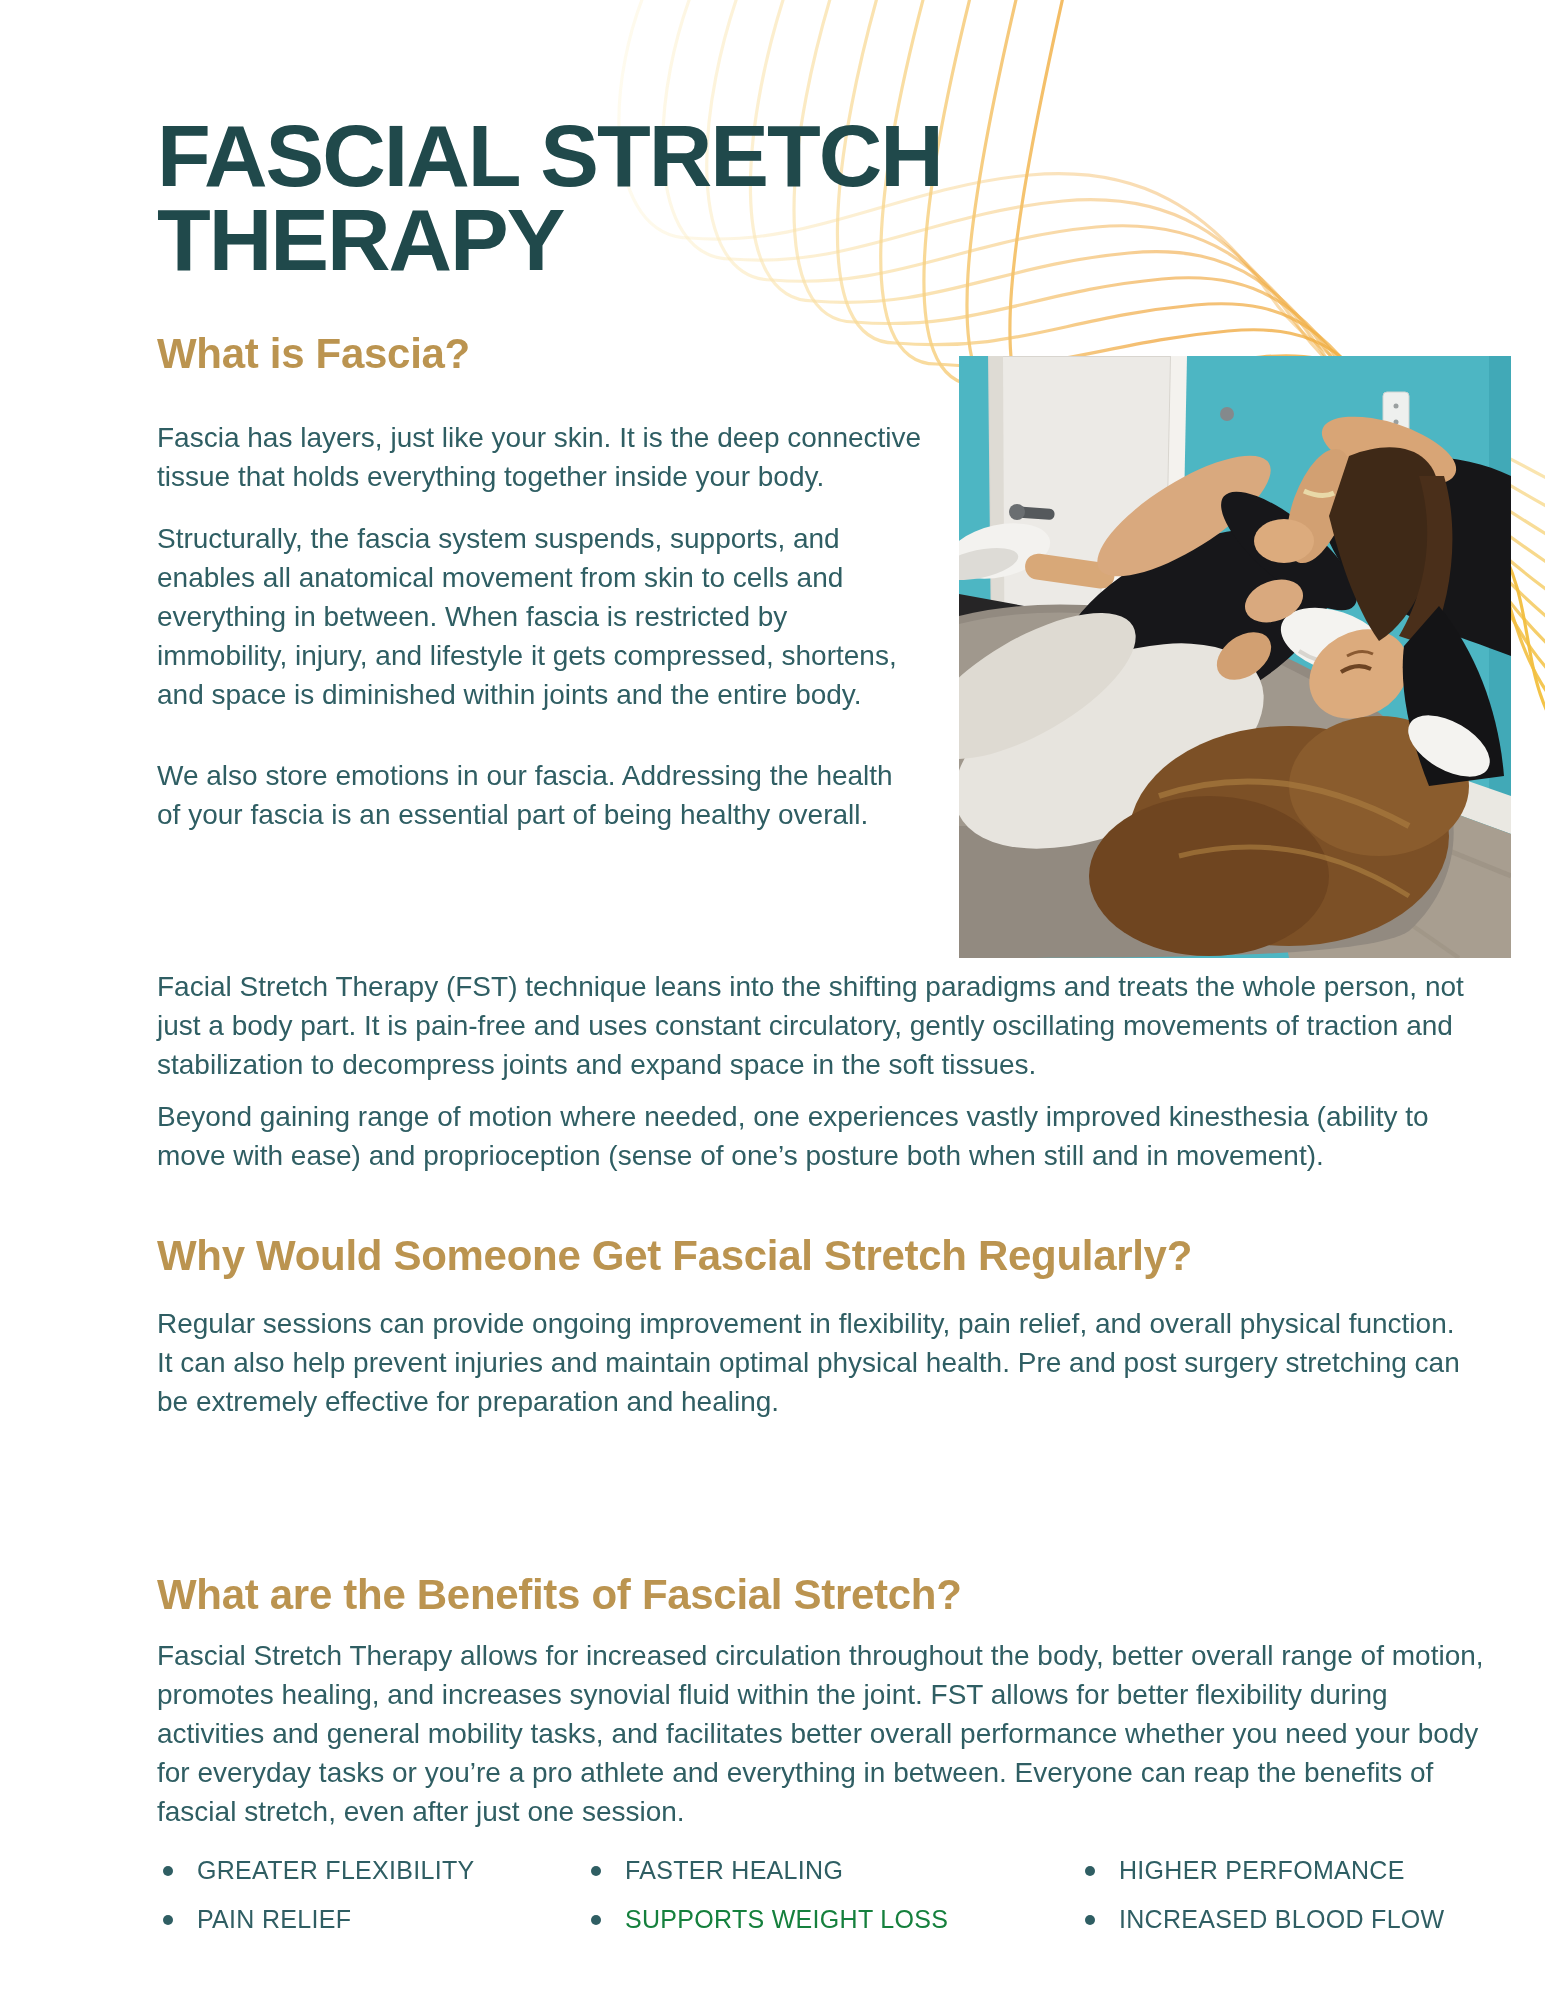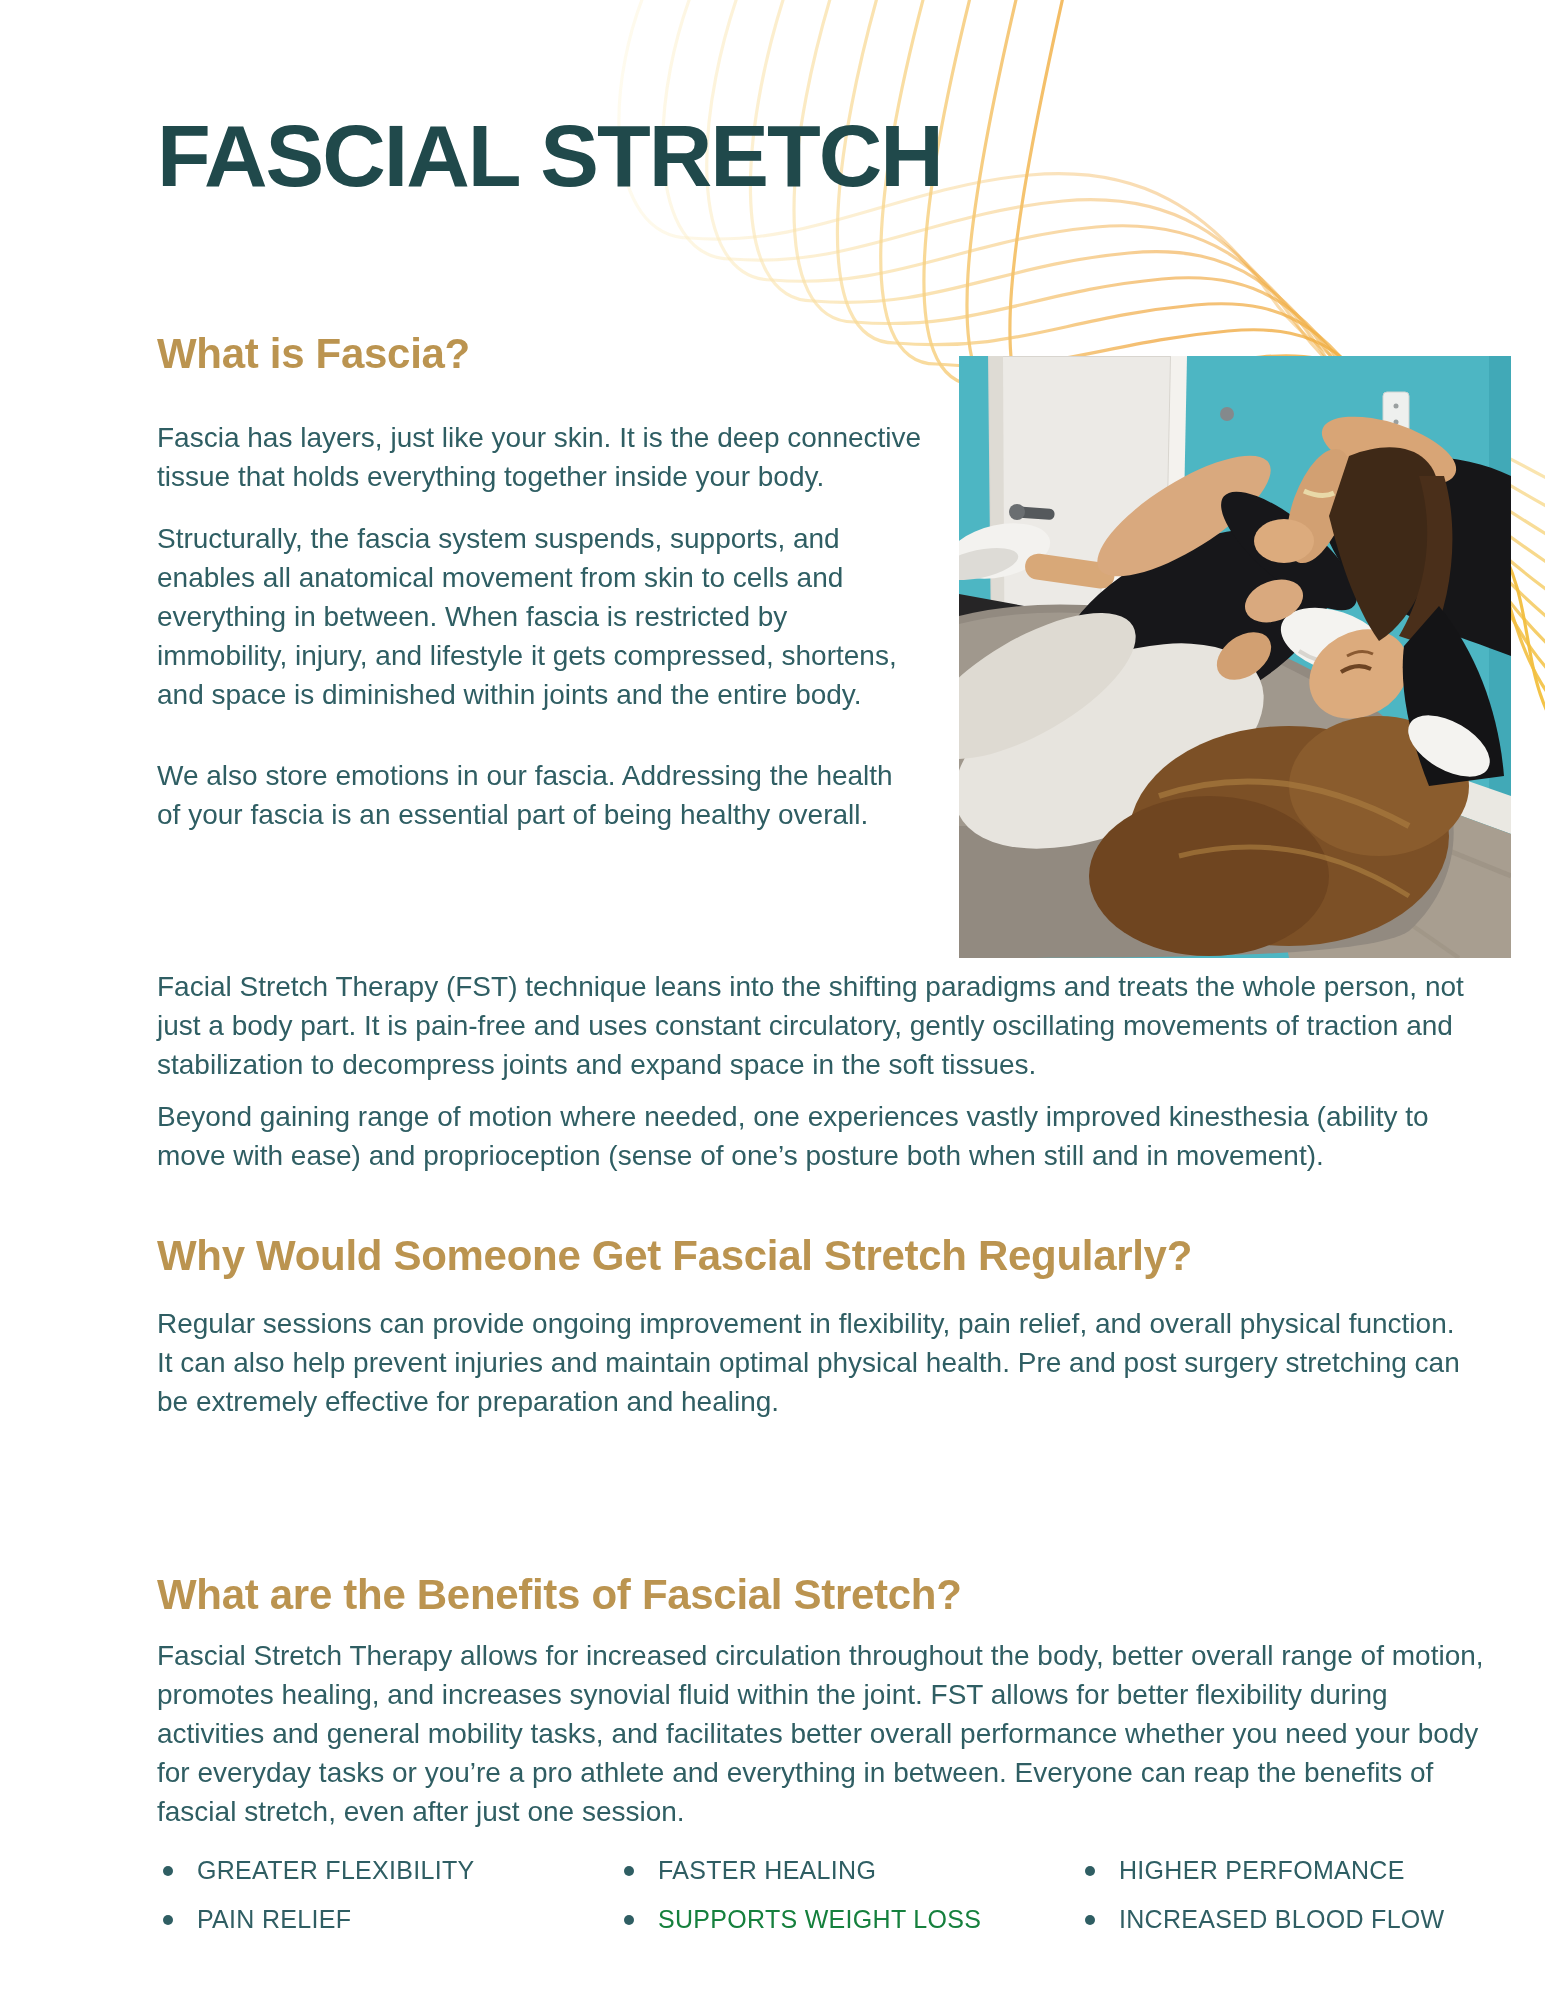--- a/index.html
+++ b/index.html
@@ -140,20 +140,21 @@
         <path d="M460,120 C 475,170 470,230 440,280 L 470,290 C 495,240 500,170 485,120 Z" fill="#4a2f1a"></path>
         <path d="M480,250 C 520,300 540,360 545,420 L 470,430 C 450,380 440,330 445,290 Z" fill="#141416"></path>
         <ellipse cx="490" cy="390" rx="45" ry="24" fill="#f4f3f0" transform="rotate(30 490 390)"></ellipse>
       </g>
     </svg>
   </div>
 
   <div class="textlayer">
     <h1 class="title" style="color: rgb(32, 73, 75);">
       <span>FASCIAL STRETCH</span><br>
+      <span>THERAPY</span>
     </h1>
 
     <h2 class="h2" style="top: 330px; color: rgb(187, 148, 80);">What is Fascia?</h2>
     <p class="para narrow" style="top: 402px; color: rgb(47, 94, 99); margin-top: 16px;">Fascia has layers, just like your skin. It is the deep connective tissue that holds everything together inside your body.</p>
     <p class="para narrow" style="top: 519px; color: rgb(47, 94, 99);">Structurally, the fascia system suspends, supports, and enables all anatomical movement from skin to cells and everything in between. When fascia is restricted by immobility, injury, and lifestyle it gets compressed, shortens, and space is diminished within joints and the entire body.</p>
     <p class="para narrow" style="top: 756px; color: rgb(47, 94, 99);">We also store emotions in our fascia. Addressing the health of your fascia is an essential part of being healthy overall.</p>
 
     <p class="para wide" style="top: 967px; color: rgb(47, 94, 99);">Facial Stretch Therapy (FST) technique leans into the shifting paradigms and treats the whole person, not just a body part. It is pain-free and uses constant circulatory, gently oscillating movements of traction and stabilization to decompress joints and expand space in the soft tissues.</p>
     <p class="para wide" style="top: 1097px; color: rgb(47, 94, 99);">Beyond gaining range of motion where needed, one experiences vastly improved kinesthesia (ability to move with ease) and proprioception (sense of one’s posture both when still and in movement).</p>
 
@@ -167,21 +168,21 @@
       <div class="bcol" style="left:163px;top:1856px">
         <div class="bitem">
           <span class="dot" style="background: rgb(47, 94, 99);"></span>
           <span class="blabel" style="color: rgb(47, 94, 99);">GREATER FLEXIBILITY</span>
         </div>
         <div class="bitem">
           <span class="dot" style="background: rgb(47, 94, 99);"></span>
           <span class="blabel" style="color: rgb(47, 94, 99);">PAIN RELIEF</span>
         </div>
       </div>
-      <div class="bcol" style="left:624px;top:1856px">
+      <div class="bcol" style="left:591px;top:1856px">
         <div class="bitem">
           <span class="dot" style="background: rgb(47, 94, 99);"></span>
           <span class="blabel" style="color: rgb(47, 94, 99);">FASTER HEALING</span>
         </div>
         <div class="bitem">
           <span class="dot" style="background: rgb(47, 94, 99);"></span>
           <span class="blabel" style="color: #15803d;">SUPPORTS WEIGHT LOSS</span>
         </div>
       </div>
       <div class="bcol" style="left:1085px;top:1856px">

